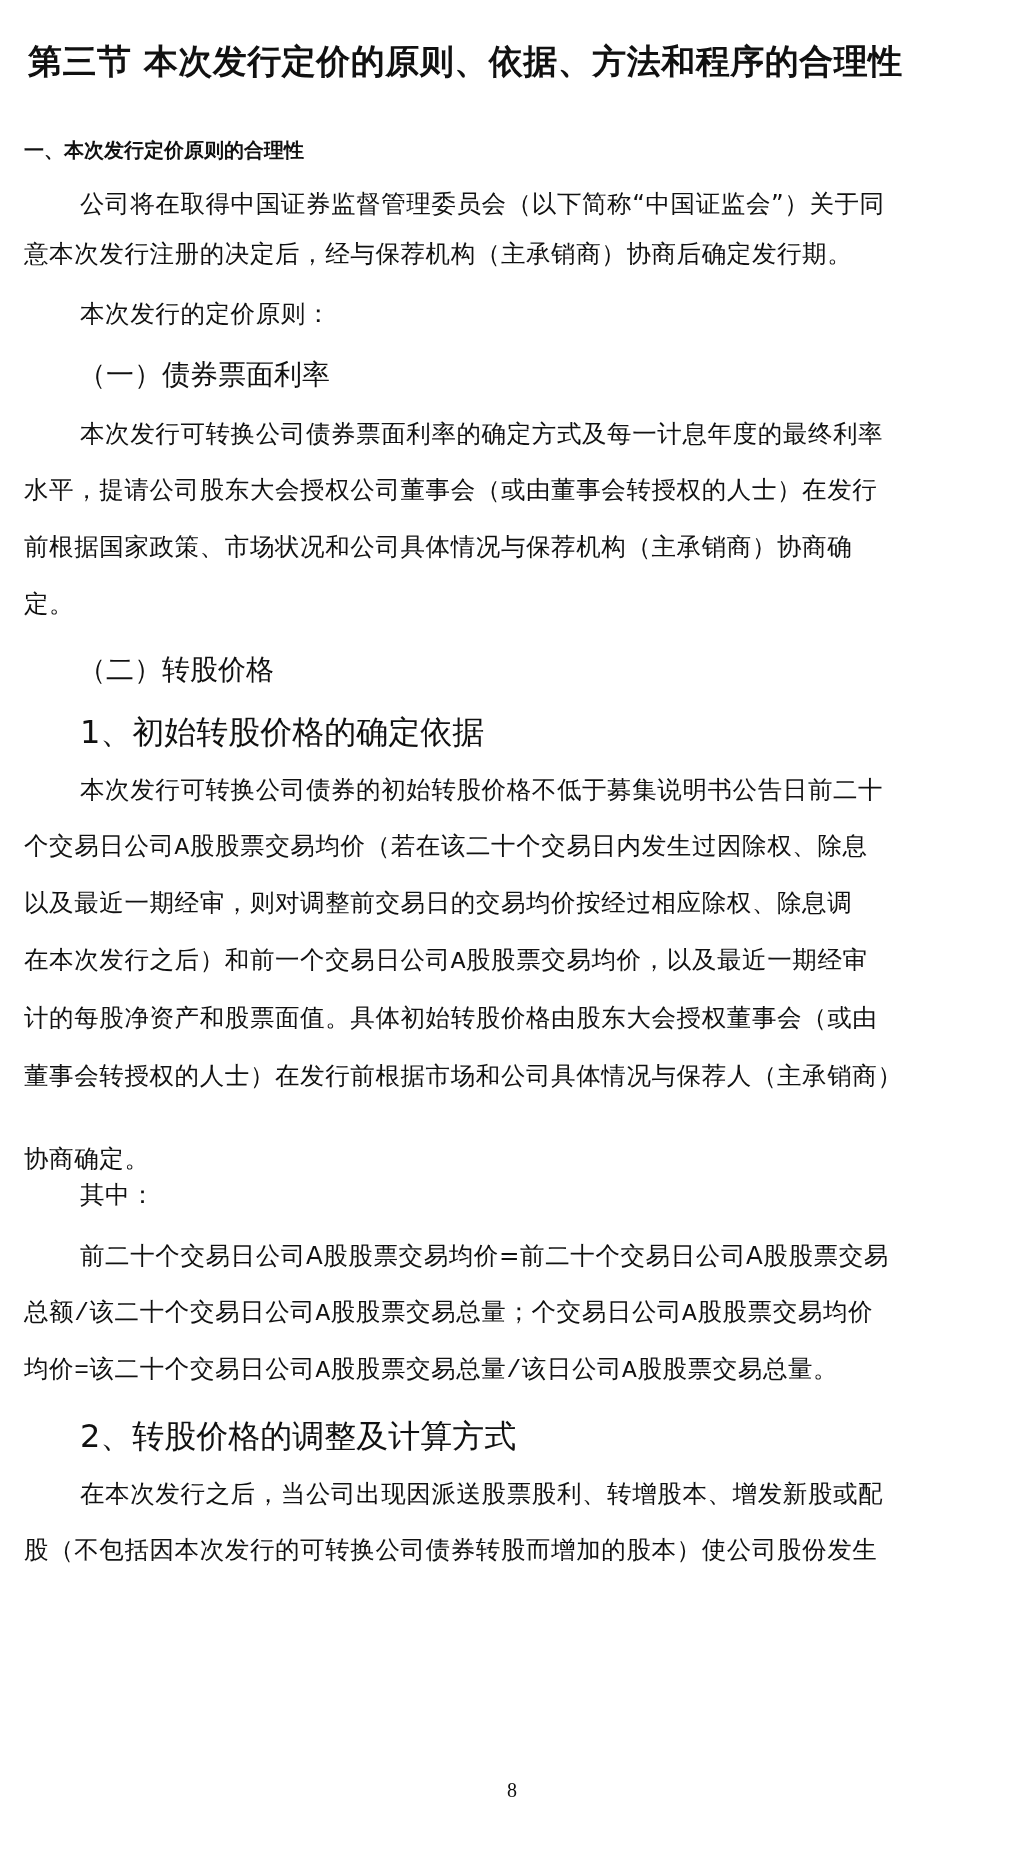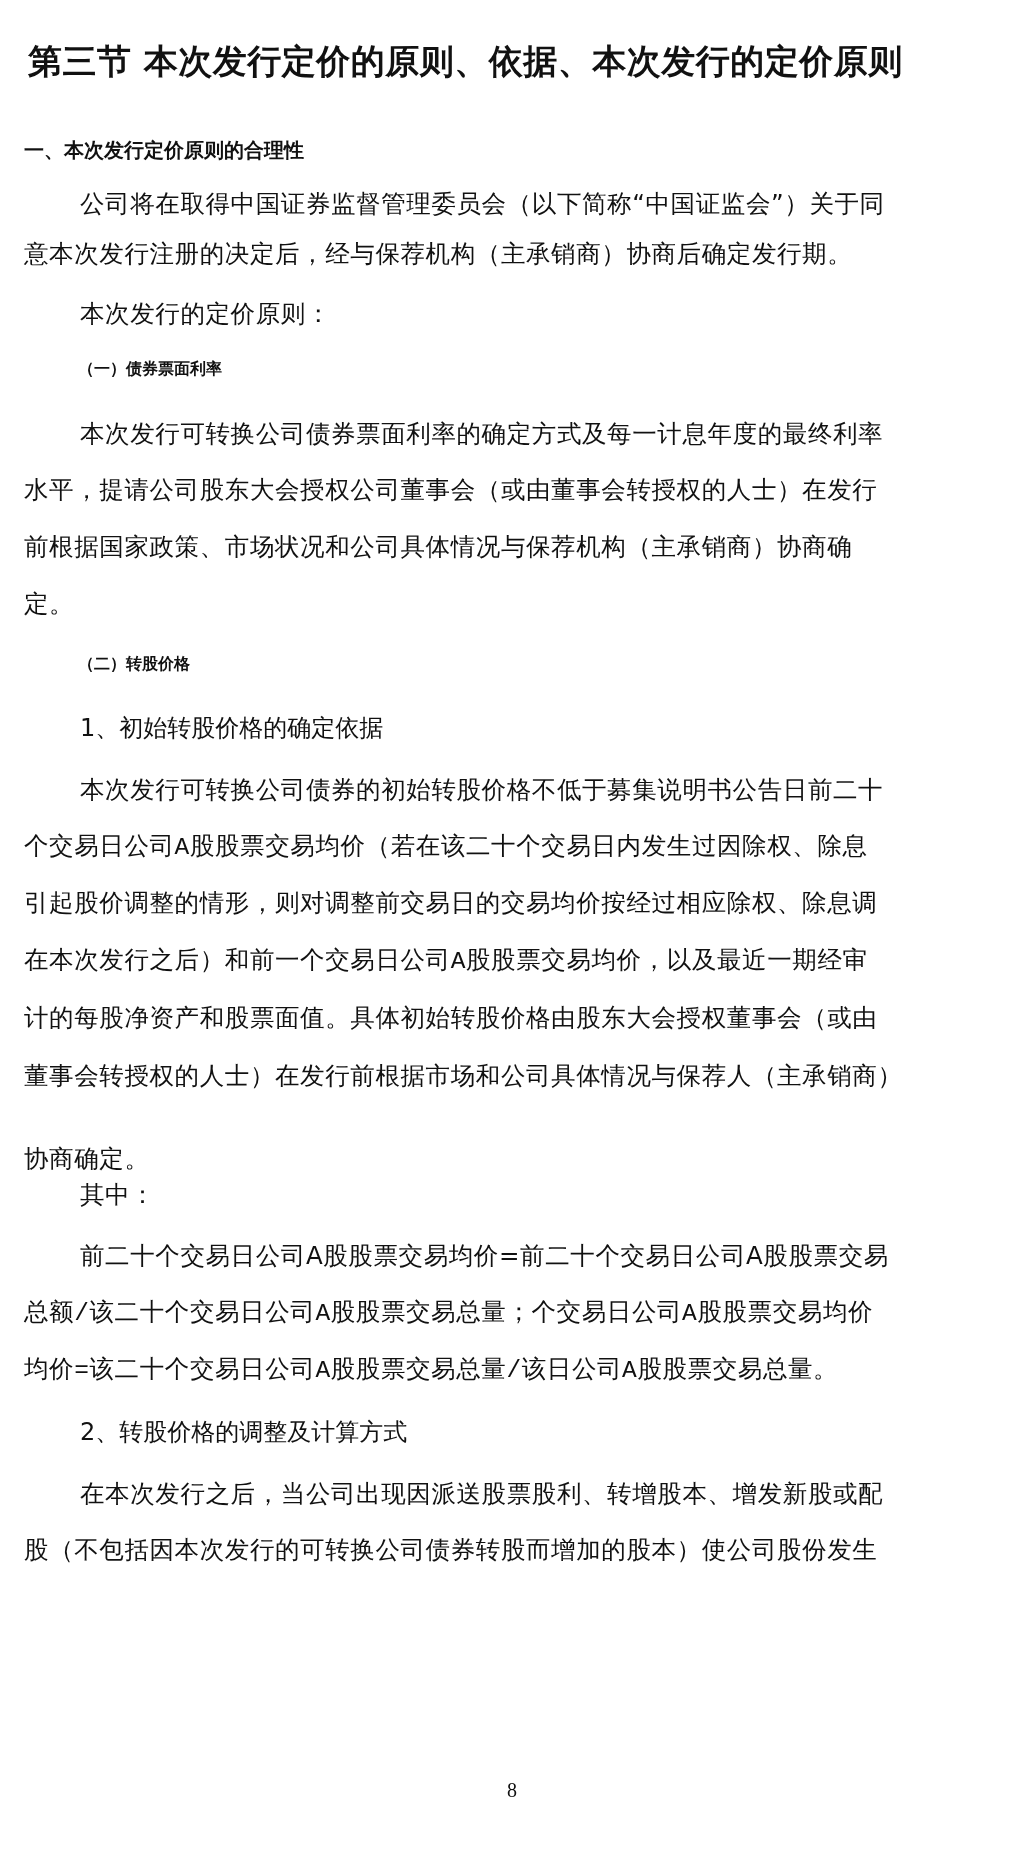--- a/index.html
+++ b/index.html
@@ -1,52 +1,52 @@
 <!DOCTYPE html>
 <html><head>
 <meta charset="utf-8">
 <style>
   html, body { margin: 0; padding: 0; background: #ffffff; }
   body { width: 1024px; height: 1856px; position: relative; overflow: hidden;
          font-family: "DejaVu Sans", "Liberation Sans", sans-serif; color: #111; }
   .line { position: absolute; white-space: nowrap; line-height: 1; }
   .title { left: 28px; top: 44px; font-size: 34px; font-weight: bold; letter-spacing: 0.5px; }
   .h1 { left: 24px; top: 140px; font-size: 20px; font-weight: bold; }
-  .h2 { font-size: 16px; font-weight: bold; }
-  .h3 { font-size: 24px; }
+  .h2 { font-size: 28px; font-weight: normal; }
+  .h3 { font-size: 32px; }
   .p { font-size: 24.5px; letter-spacing: 0.6px; }
   .indent { left: 80px; }
   .flush { left: 24px; font-family: Liberation Mono, monospace; }
   .pagenum { left: 0; width: 1024px; text-align: center; top: 1780px; font-size: 20px;
              font-family: "Liberation Serif", serif; }
 </style>
 </head>
 <body>
 
 <div>
-  <div class="line title">第三节 本次发行定价的原则、依据、本次发行的定价原则</div>
+  <div class="line title">第三节 本次发行定价的原则、依据、方法和程序的合理性</div>
   <div class="line h1">一、本次发行定价原则的合理性</div>
 
   <div class="line p indent" style="top:192px">公司将在取得中国证券监督管理委员会（以下简称“中国证监会”）关于同</div>
   <div class="line p flush" style="top:244px">意本次发行注册的决定后，经与保荐机构（主承销商）协商后确定发行期。</div>
 
   <div class="line p indent" style="top:302px">本次发行的定价原则：</div>
 
   <div class="line h2 indent" style="top:361px; left:78px">（一）债券票面利率</div>
   <div class="line p indent" style="top:422px">本次发行可转换公司债券票面利率的确定方式及每一计息年度的最终利率</div>
   <div class="line p flush" style="top:480px">水平，提请公司股东大会授权公司董事会（或由董事会转授权的人士）在发行</div>
   <div class="line p flush" style="top:537px">前根据国家政策、市场状况和公司具体情况与保荐机构（主承销商）协商确</div>
   <div class="line p flush" style="top:594px">定。</div>
 
   <div class="line h2 indent" style="top:656px; left:78px">（二）转股价格</div>
   <div class="line h3 indent" style="top:716px">1、初始转股价格的确定依据</div>
 
   <div class="line p indent" style="top:778px">本次发行可转换公司债券的初始转股价格不低于募集说明书公告日前二十</div>
   <div class="line p flush" style="top:836px">个交易日公司A股股票交易均价（若在该二十个交易日内发生过因除权、除息</div>
-  <div class="line p flush" style="top:893px">引起股价调整的情形，则对调整前交易日的交易均价按经过相应除权、除息调</div>
+  <div class="line p flush" style="top:893px">以及最近一期经审，则对调整前交易日的交易均价按经过相应除权、除息调</div>
   <div class="line p flush" style="top:950px">在本次发行之后）和前一个交易日公司A股股票交易均价，以及最近一期经审</div>
   <div class="line p flush" style="top:1008px">计的每股净资产和股票面值。具体初始转股价格由股东大会授权董事会（或由</div>
   <div class="line p flush" style="top:1066px">董事会转授权的人士）在发行前根据市场和公司具体情况与保荐人（主承销商）</div>
   <div class="line p flush" style="top:1149px">协商确定。</div>
 
   <div class="line p indent" style="top:1183px">其中：</div>
   <div class="line p indent" style="top:1244px">前二十个交易日公司A股股票交易均价=前二十个交易日公司A股股票交易</div>
   <div class="line p flush" style="top:1302px">总额/该二十个交易日公司A股股票交易总量；个交易日公司A股股票交易均价</div>
   <div class="line p flush" style="top:1359px">均价=该二十个交易日公司A股股票交易总量/该日公司A股股票交易总量。</div>
 

